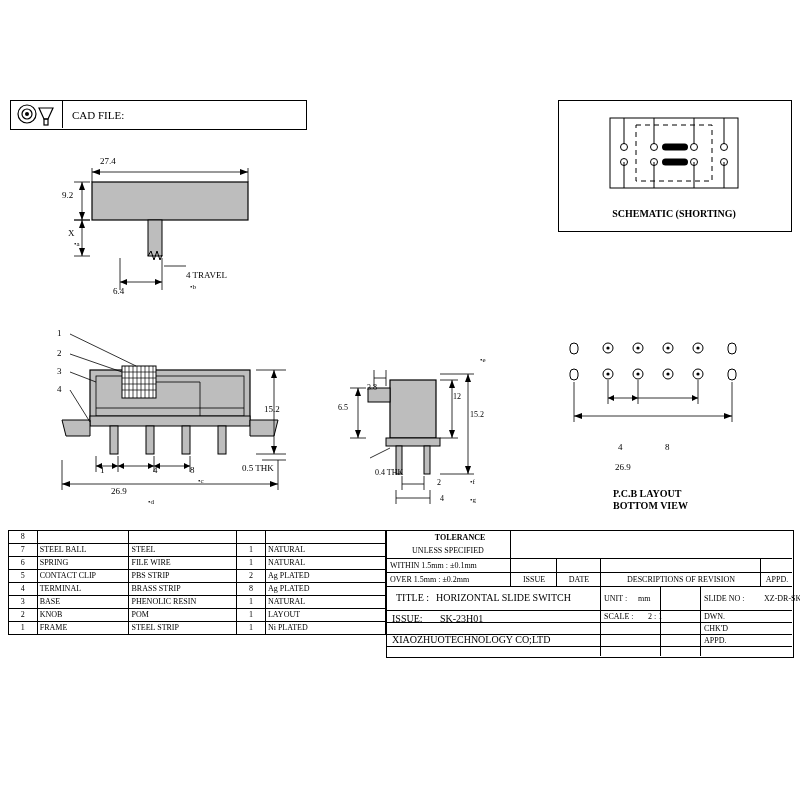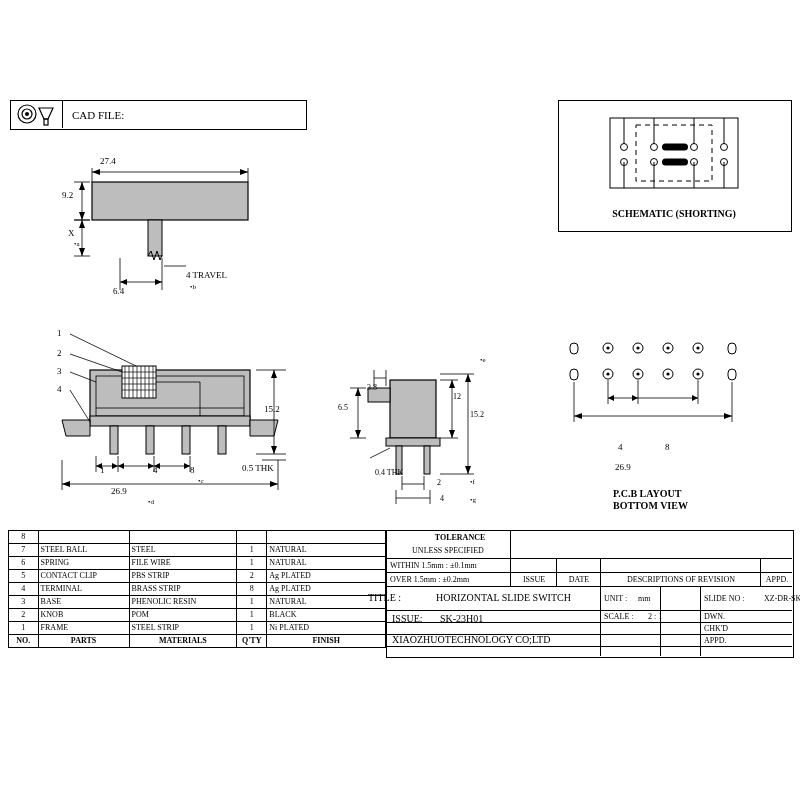--- a/index.html
+++ b/index.html
@@ -340,35 +340,28 @@
           <td style="width: 92px;">BASE</td>
           <td style="width: 110px;">PHENOLIC RESIN</td>
           <td class="cellc" style="width: 26px;">1</td>
           <td style="width: 124px;">NATURAL</td>
         </tr>
         <tr>
           <td class="cellc" style="width: 26px;">2</td>
           <td style="width: 92px;">KNOB</td>
           <td style="width: 110px;">POM</td>
           <td class="cellc" style="width: 26px;">1</td>
-          <td style="width: 124px;">BLACK</td>
+          <td style="width: 124px;">LAYOUT</td>
         </tr>
         <tr>
           <td class="cellc" style="width: 26px;">1</td>
           <td style="width: 92px;">FRAME</td>
           <td style="width: 110px;">STEEL STRIP</td>
           <td class="cellc" style="width: 26px;">1</td>
           <td style="width: 124px;">Ni PLATED</td>
-        </tr>
-        <tr>
-          <td class="cellc" style="width: 26px; font-weight: bold;">NO.</td>
-          <td class="cellc" style="width: 92px; font-weight: bold;">PARTS</td>
-          <td class="cellc" style="width: 110px; font-weight: bold;">MATERIALS</td>
-          <td class="cellc" style="width: 26px; font-weight: bold;">Q'TY</td>
-          <td class="cellc" style="width: 124px; font-weight: bold;">FINISH</td>
         </tr>
       </tbody>
   </table>
 
   <div class="frame" style="left:386px;top:530px;width:406px;height:126px;border-width:1px;"></div>
 
   <div class="ln hln" style="left:386px;top:558px;width:406px;"></div>
   <div class="ln hln" style="left:386px;top:572px;width:406px;"></div>
   <div class="ln hln" style="left:386px;top:586px;width:406px;"></div>
   <div class="ln hln" style="left:386px;top:610px;width:406px;"></div>
@@ -387,21 +380,21 @@
 
   <div class="txt s8 bold ctr" style="left:410px;top:533px;width:100px;">TOLERANCE</div>
   <div class="txt s8 ctr" style="left:388px;top:546px;width:120px;">UNLESS SPECIFIED</div>
   <div class="txt s8" style="left:390px;top:561px;">WITHIN 1.5mm : ±0.1mm</div>
   <div class="txt s8" style="left:390px;top:575px;">OVER  1.5mm : ±0.2mm</div>
   <div class="txt s8 ctr" style="left:512px;top:575px;width:44px;">ISSUE</div>
   <div class="txt s8 ctr" style="left:558px;top:575px;width:42px;">DATE</div>
   <div class="txt s8 ctr" style="left:602px;top:575px;width:158px;">DESCRIPTIONS OF REVISION</div>
   <div class="txt s8 ctr" style="left:762px;top:575px;width:30px;">APPD.</div>
 
-  <div class="txt s10" style="left:368px;top:592px;">TITLE :</div>
+  <div class="txt s10" style="left:396px;top:592px;">TITLE :</div>
   <div class="txt s10" style="left:436px;top:592px;">HORIZONTAL SLIDE SWITCH</div>
   <div class="txt s8" style="left:604px;top:594px;">UNIT :</div>
   <div class="txt s8" style="left:638px;top:594px;">mm</div>
   <div class="txt s8" style="left:704px;top:594px;">SLIDE NO :</div>
   <div class="txt s8" style="left:700px;top:594px;width:0;"></div>
   <div class="txt s8" style="left:704px;top:594px;opacity:0;"></div>
 
   <div class="txt s10" style="left:392px;top:613px;">ISSUE:</div>
   <div class="txt s10" style="left:440px;top:613px;">SK-23H01</div>
   <div class="txt s8" style="left:604px;top:612px;">SCALE :</div>

